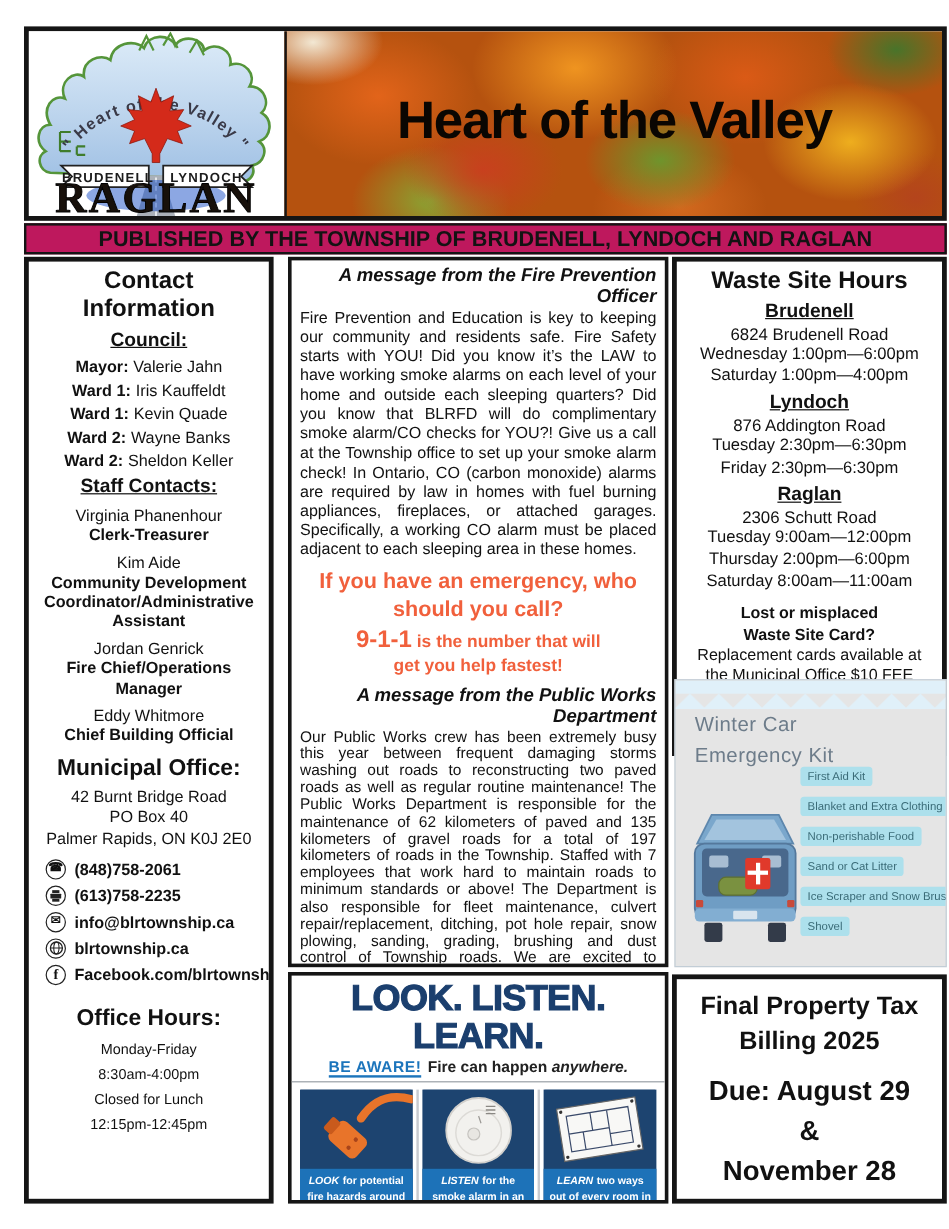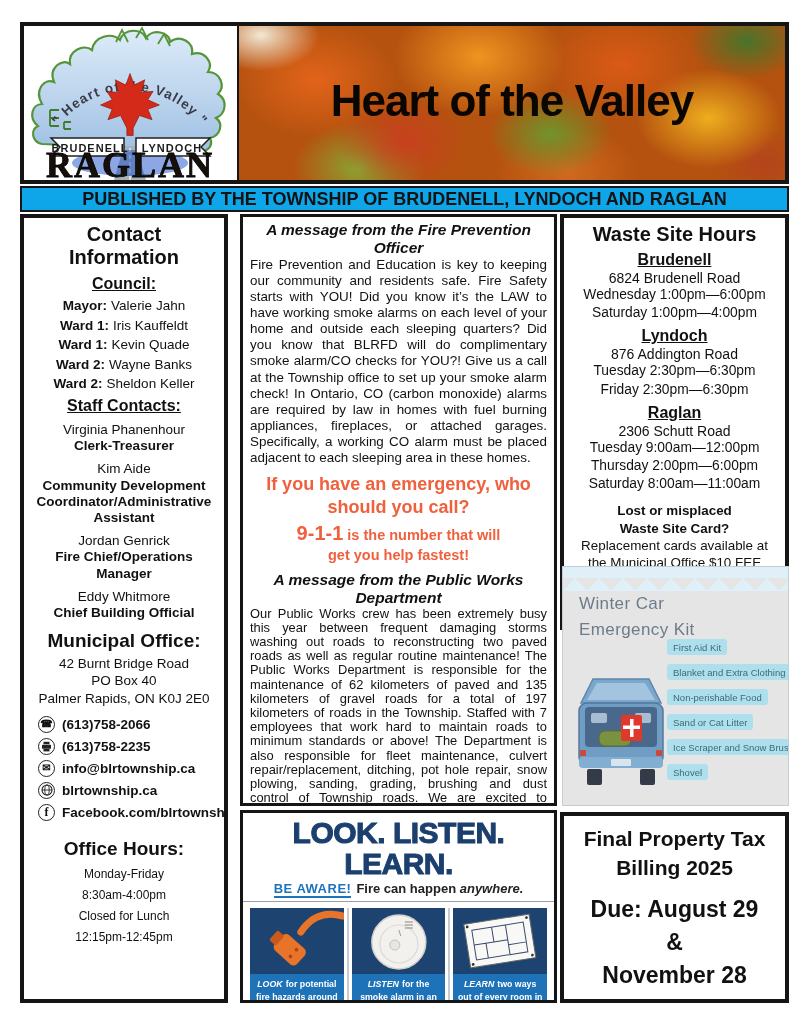--- a/index.html
+++ b/index.html
@@ -22,21 +22,21 @@
       radial-gradient(ellipse 120px 85px at 70% 25%, #da5a16, transparent 66%),
       radial-gradient(ellipse 110px 75px at 86% 60%, #eeae1e, transparent 66%),
       radial-gradient(ellipse 90px 60px at 93% 10%, #48742a, transparent 64%),
       radial-gradient(ellipse 100px 70px at 22% 92%, #8aa433, transparent 66%),
       radial-gradient(ellipse 110px 70px at 60% 95%, #d2691e, transparent 66%),
       radial-gradient(ellipse 80px 60px at 96% 90%, #b4441c, transparent 64%);}
   #page-title{position:absolute;left:0;right:0;top:50%;transform:translateY(-54%);
     text-align:center;font-size:44px;font-weight:bold;letter-spacing:-1px;color:#0a0602;white-space:nowrap;}
 
   
-  #banner{left:20px;top:186px;width:769px;height:26px;border:2px solid #151515;background:#0ea5e9;
+  #banner{left:20px;top:186px;width:769px;height:26px;border:2px solid #151515;background:#be185d;
     display:flex;align-items:center;justify-content:center;}
   #banner span{font-size:18px;font-weight:bold;color:#131313;white-space:nowrap;}
 
   
   #contact-box{left:20px;top:214px;width:208px;height:789px;border:4px solid #151515;
     padding:3px 6px;text-align:center;overflow:hidden;}
   .c-title{font-size:20px;font-weight:bold;margin:2px 0 4px;}
   .sec-head{font-size:16px;font-weight:bold;text-decoration:underline;margin:6px 0 5px;}
   .cl{font-size:13.5px;margin:4.5px 0;}
   .cl b{margin-right:4px;}
@@ -50,21 +50,21 @@
     display:flex;align-items:center;justify-content:center;box-sizing:border-box;}
   .icon-phone::before{content:"☎";font-size:10px;line-height:1;}
   .icon-email::before{content:"✉";font-size:10px;line-height:1;}
   .icon-fb::before{content:"f";font-family:"Liberation Serif",serif;font-weight:bold;font-size:12px;line-height:1;}
   .oh-head{font-size:19px;font-weight:bold;margin:17px 0 4px;}
   .oh-line{font-size:12px;margin:7px 0;}
 
   
   #fire-box{left:240px;top:214px;width:317px;height:592px;border:3px solid #151515;
     padding:4px 7px;overflow:hidden;}
-  .msg-title{font-size:15.5px;font-weight:bold;font-style:italic;text-align:center;}
+  .msg-title{font-size:15.5px;font-weight:bold;font-style:italic;text-align:right;}
   .msg-body{font-size:13.4px;line-height:1.2;text-align:justify;}
   .emergency{color:#F1603C;font-weight:bold;text-align:center;margin:7px 0 6px;line-height:1.3;}
   .em1{font-size:18px;}
   .em2,.em3{font-size:14.5px;}
   .em-num{font-size:20px;}
   .msg-body2{font-size:12.9px;line-height:1.1;text-align:justify;}
 
   
   #waste-box{left:560px;top:214px;width:229px;height:416px;border:4px solid #151515;
     padding:2px 4px;text-align:center;overflow:hidden;}
@@ -171,21 +171,21 @@
     <div class="staff"><span>Eddy Whitmore</span><b>Chief Building Official</b></div>
 
     <div class="mo-head">Municipal Office:</div>
     <div class="addr">42 Burnt Bridge Road</div>
     <div class="addr">PO Box 40</div>
     <div class="addr">Palmer Rapids, ON K0J 2E0</div>
 
     <div class="channels">
       <div class="ch-row">
         <span class="ch-icon icon-phone"></span>
-        <span>(613)758-2066</span>
+        <span>(848)758-2061</span>
       </div>
       <div class="ch-row">
         <span class="ch-icon">
           <svg width="11" height="11" viewBox="0 0 11 11">
               <rect x="2.5" y="0.8" width="6" height="2.4" fill="#222"></rect>
               <rect x="1" y="3.8" width="9" height="4" rx="0.5" fill="#222"></rect>
               <rect x="2.5" y="8" width="6" height="2.4" fill="#222"></rect>
             </svg>
         </span>
         <span>(613)758-2235</span>

